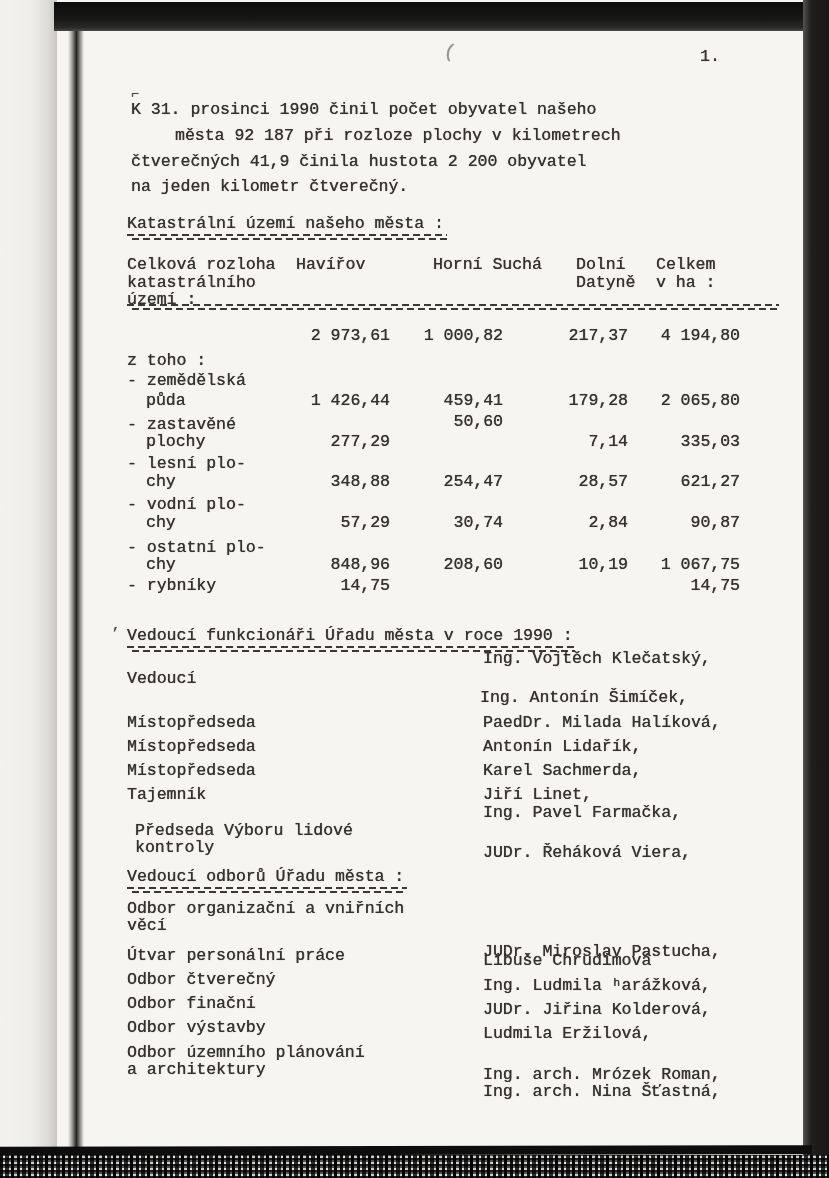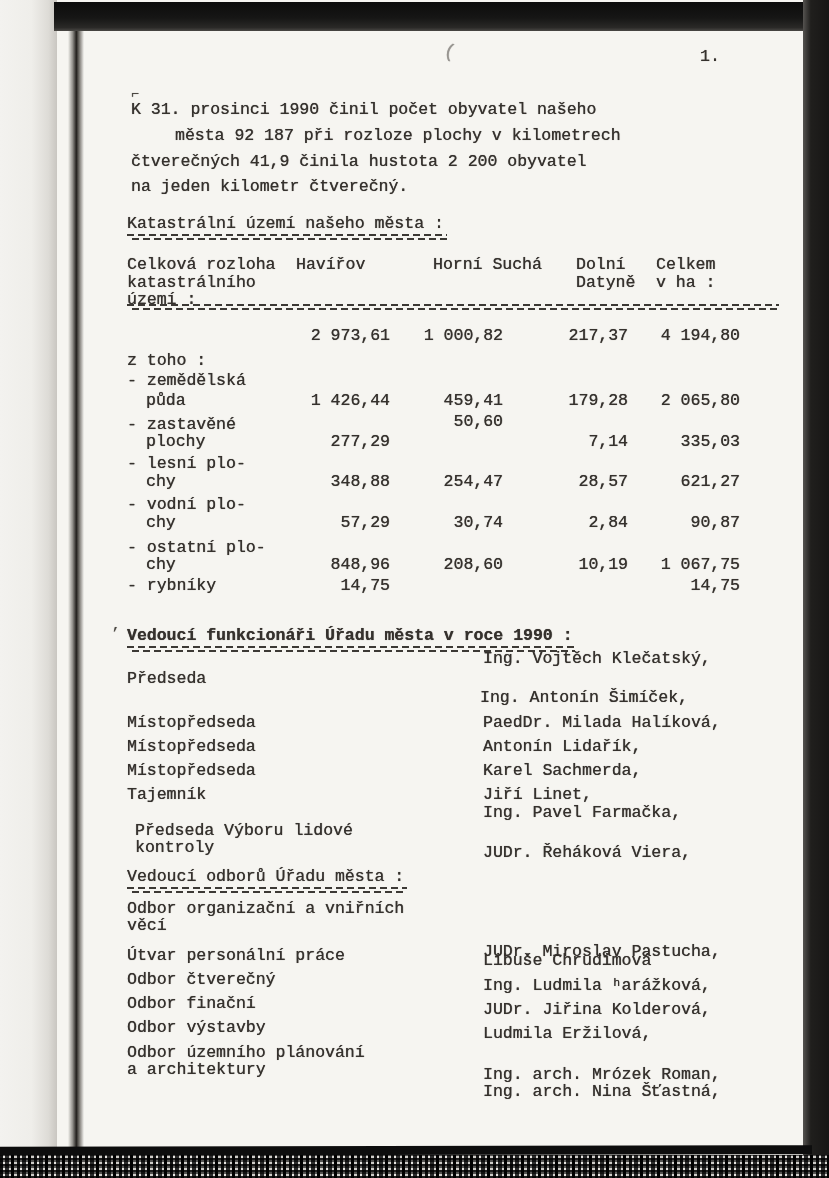--- a/index.html
+++ b/index.html
@@ -106,24 +106,24 @@
   <div class="tl" style="left:146px;top:556px;">chy</div>
   <div class="tl num" style="left:258px;top:556px;">848,96</div>
   <div class="tl num" style="left:371px;top:556px;">208,60</div>
   <div class="tl num" style="left:496px;top:556px;">10,19</div>
   <div class="tl num" style="left:608px;top:556px;">1 067,75</div>
 
   <div class="tl" style="left:127px;top:577px;">- rybníky</div>
   <div class="tl num" style="left:258px;top:577px;">14,75</div>
   <div class="tl num" style="left:608px;top:577px;">14,75</div>
 
-  <div class="tl" style="left:127px;top:627px;font-weight:bold;">Vedoucí funkcionáři Úřadu města v roce 1990 :</div>
+  <div class="tl" style="left:127px;top:627px;">Vedoucí funkcionáři Úřadu města v roce 1990 :</div>
   <div class="dash2" style="left:127px;top:646px;width:448px;"></div>
 
-  <div class="tl" style="left:127px;top:670px;">Předseda</div>
+  <div class="tl" style="left:127px;top:670px;">Vedoucí</div>
   <div class="tl" style="left:483px;top:650px;">Ing. Vojtěch Klečatský,</div>
   <div class="tl" style="left:480px;top:689px;">Ing. Antonín Šimíček,</div>
 
   <div class="tl" style="left:127px;top:714px;">Místopředseda</div>
   <div class="tl" style="left:483px;top:714px;">PaedDr. Milada Halíková,</div>
 
   <div class="tl" style="left:127px;top:738px;">Místopředseda</div>
   <div class="tl" style="left:483px;top:738px;">Antonín Lidařík,</div>
 
   <div class="tl" style="left:127px;top:762px;">Místopředseda</div>

